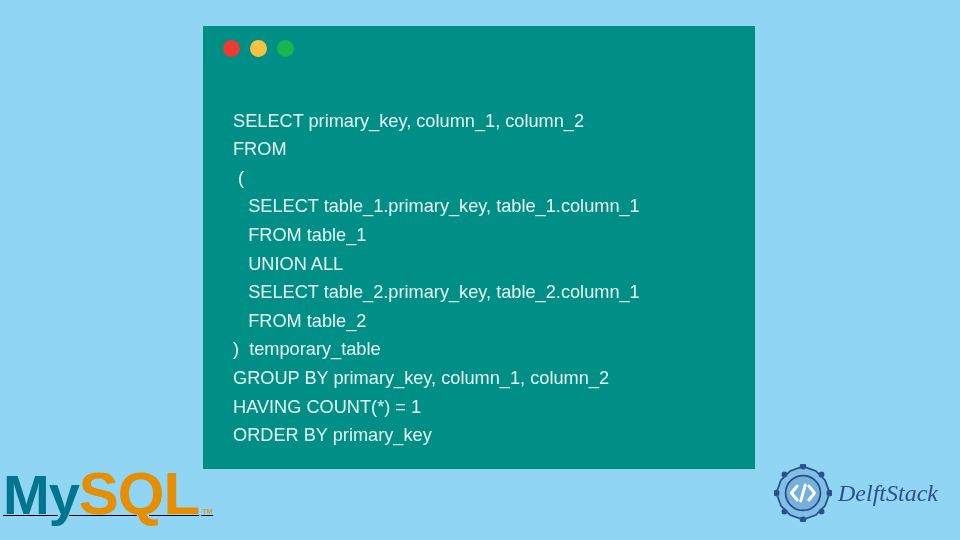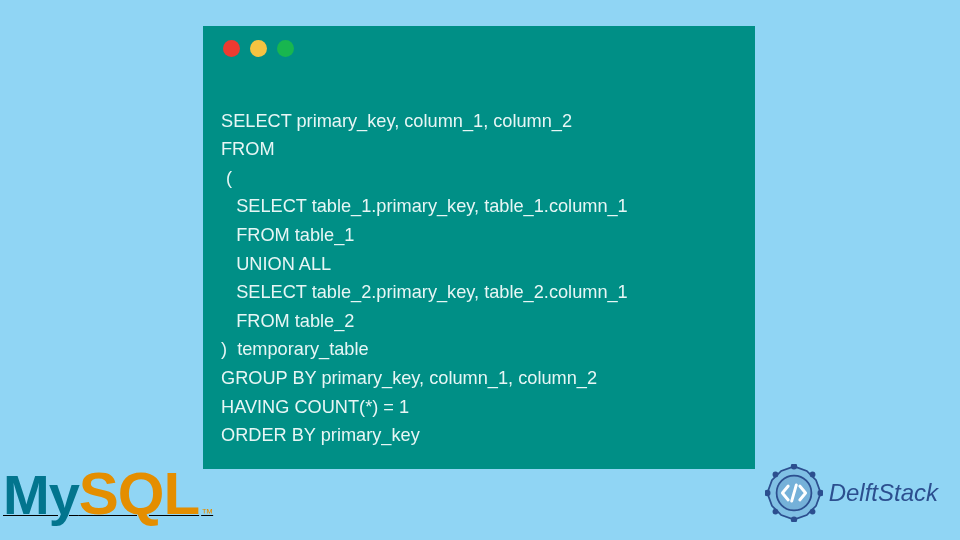--- a/index.html
+++ b/index.html
@@ -33,21 +33,21 @@
     width: 17px;
     height: 17px;
     border-radius: 50%;
     display: inline-block;
   }
   .dot.red { background: #ed3b30; }
   .dot.yellow { background: #f5c341; }
   .dot.green { background: #18b64f; }
   .code {
     position: absolute;
-    left: 18px;
+    left: 30px;
     top: 52px;
     right: 20px;
     color: #e7f6f5;
     font-size: 18.2px;
     line-height: 28.6px;
     white-space: pre;
     font-family: Arial, Helvetica, sans-serif;
   }
   .mysql-logo {
     position: absolute;
@@ -81,21 +81,21 @@
     position: absolute;
     right: 22px;
     bottom: 18px;
     display: flex;
     align-items: center;
     gap: 6px;
   }
   .delft-text {
     color: #2c4f8f;
     font-size: 24px;
-    font-family: Liberation Sans, sans-serif;
+    font-family: Liberation Serif, serif;
     font-style: italic;
   }
   .delft-icon svg { display: block; }
 </style>
 </head>
 <body>
 
 <div class="code-window">
   <div class="traffic">
     <span class="dot red"></span>

